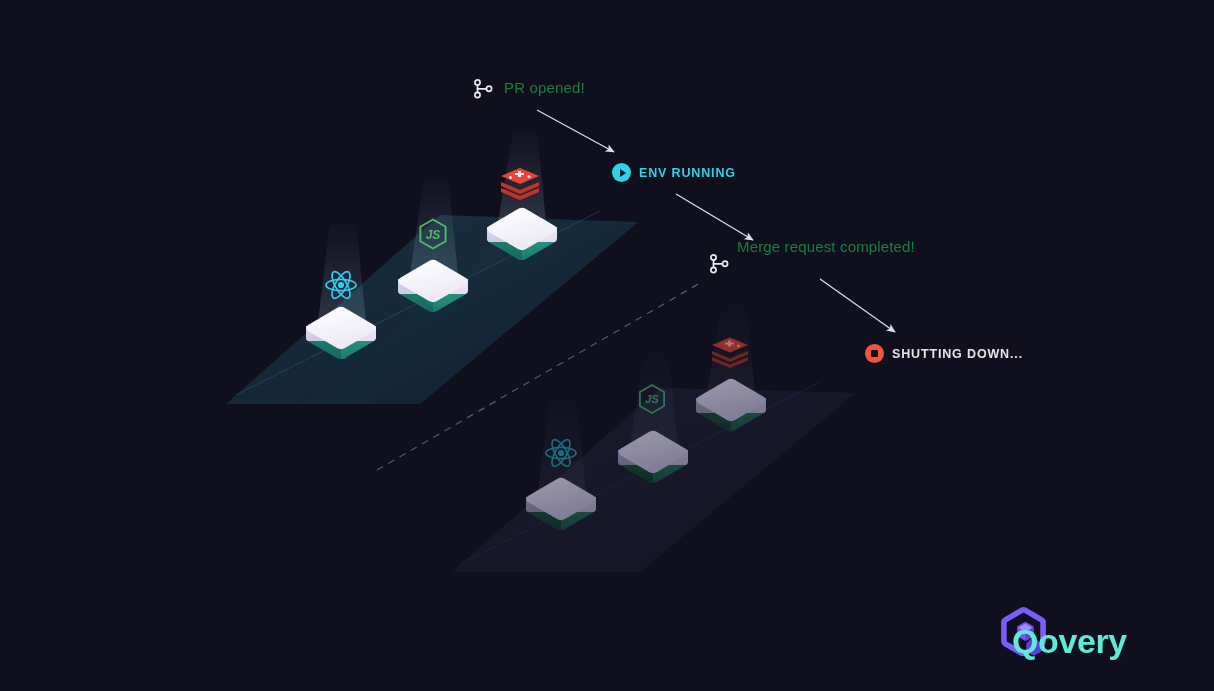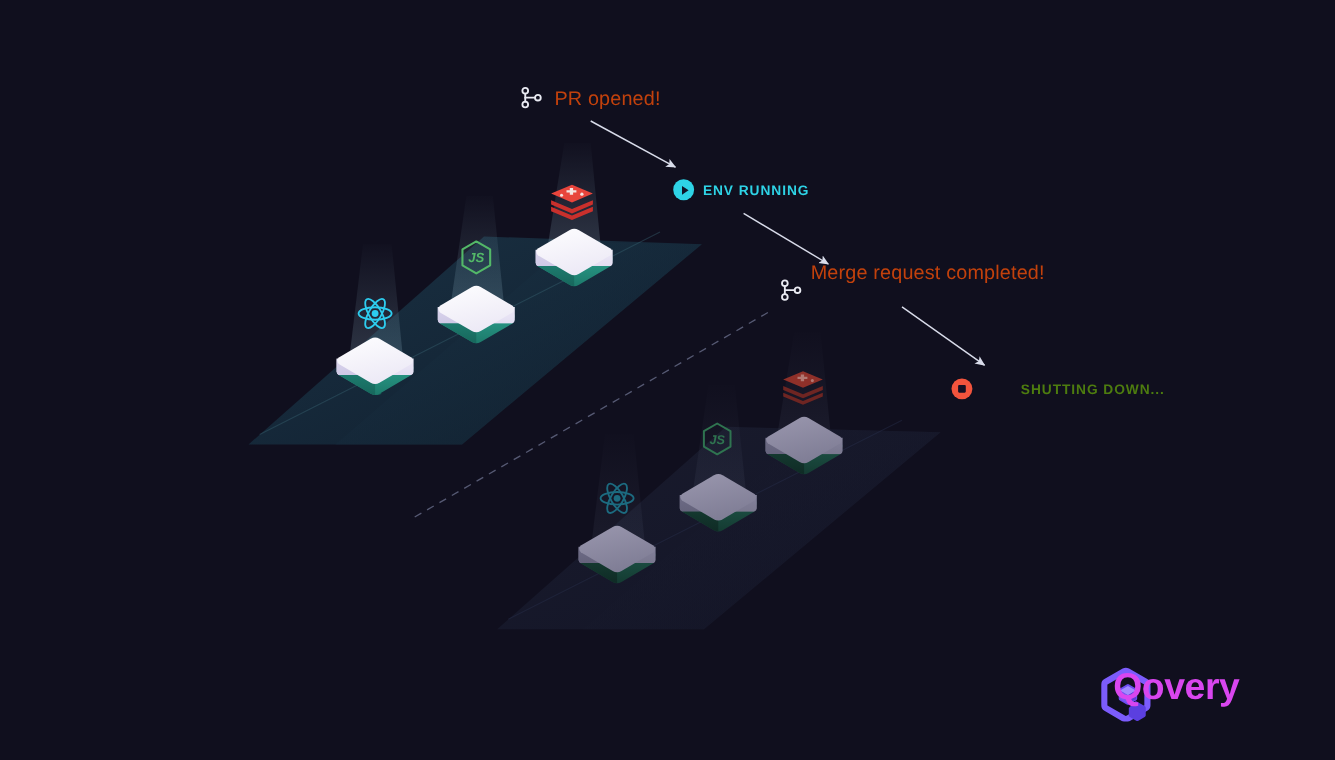--- a/index.html
+++ b/index.html
@@ -6,58 +6,58 @@
   body{
     width:1214px;height:691px;overflow:hidden;position:relative;
     font-family:"Liberation Sans",sans-serif;
     background:#100F1E;
   }
   .stage{position:absolute;inset:0;width:1214px;height:691px;}
   .stage svg{position:absolute;top:0;left:0;}
 
   
   .evt-label{
-    position:absolute;color:#c2410c;font-size:18px;letter-spacing:.15px;
+    position:absolute;color:#15803d;font-size:15px;letter-spacing:.15px;
     white-space:nowrap;
   }
   .evt-pr{left:504px;top:79px;}
   .evt-merge{left:737px;top:238px;}
 
   .badge{
     position:absolute;display:flex;align-items:center;gap:8px;white-space:nowrap;
   }
   .badge .btxt{
     font-size:12.5px;font-weight:bold;letter-spacing:.85px;
   }
   .badge-running{left:600px;top:163px;padding-left:12px;}
   .badge-running .btxt{color:#2ED3E6;}
   .badge-shutdown{left:865px;top:344px;}
-  .badge-shutdown .btxt{color:#4d7c0f;margin-left:36px;}
+  .badge-shutdown .btxt{color:#e5e5e5;}
 
   .dot{
     width:19px;height:19px;border-radius:50%;
     display:flex;align-items:center;justify-content:center;flex:0 0 auto;
   }
   .dot-play{background:#2ED3E6;}
   .dot-play .tri{
     width:0;height:0;border-left:6px solid #101528;
     border-top:4px solid transparent;border-bottom:4px solid transparent;
     margin-left:2px;
   }
   .dot-stop{background:#F2543D;}
   .dot-stop .sq{width:7px;height:7px;background:#151124;border-radius:1px;}
 
   .gicon{position:absolute;}
   .gicon-pr{left:472px;top:78px;}
   .gicon-merge{left:708px;top:253px;}
 
   .logo{position:absolute;left:1001px;top:606px;display:flex;align-items:center;gap:11px;}
   .logo-word{
-    color:#d946ef;font-size:34px;font-weight:bold;letter-spacing:-.4px;
-    line-height:1;position:relative;top:1px;
+    color:#5eead4;font-size:34px;font-weight:bold;letter-spacing:-.4px;
+    line-height:1;position:relative;top:18px;
   }
 </style>
 </head>
 <body>
 
 <div class="stage">
 
   <svg width="1214" height="691" viewBox="0 0 1214 691">
     <defs>
       <linearGradient id="platA" x1="0" y1="0" x2="1" y2="1">

